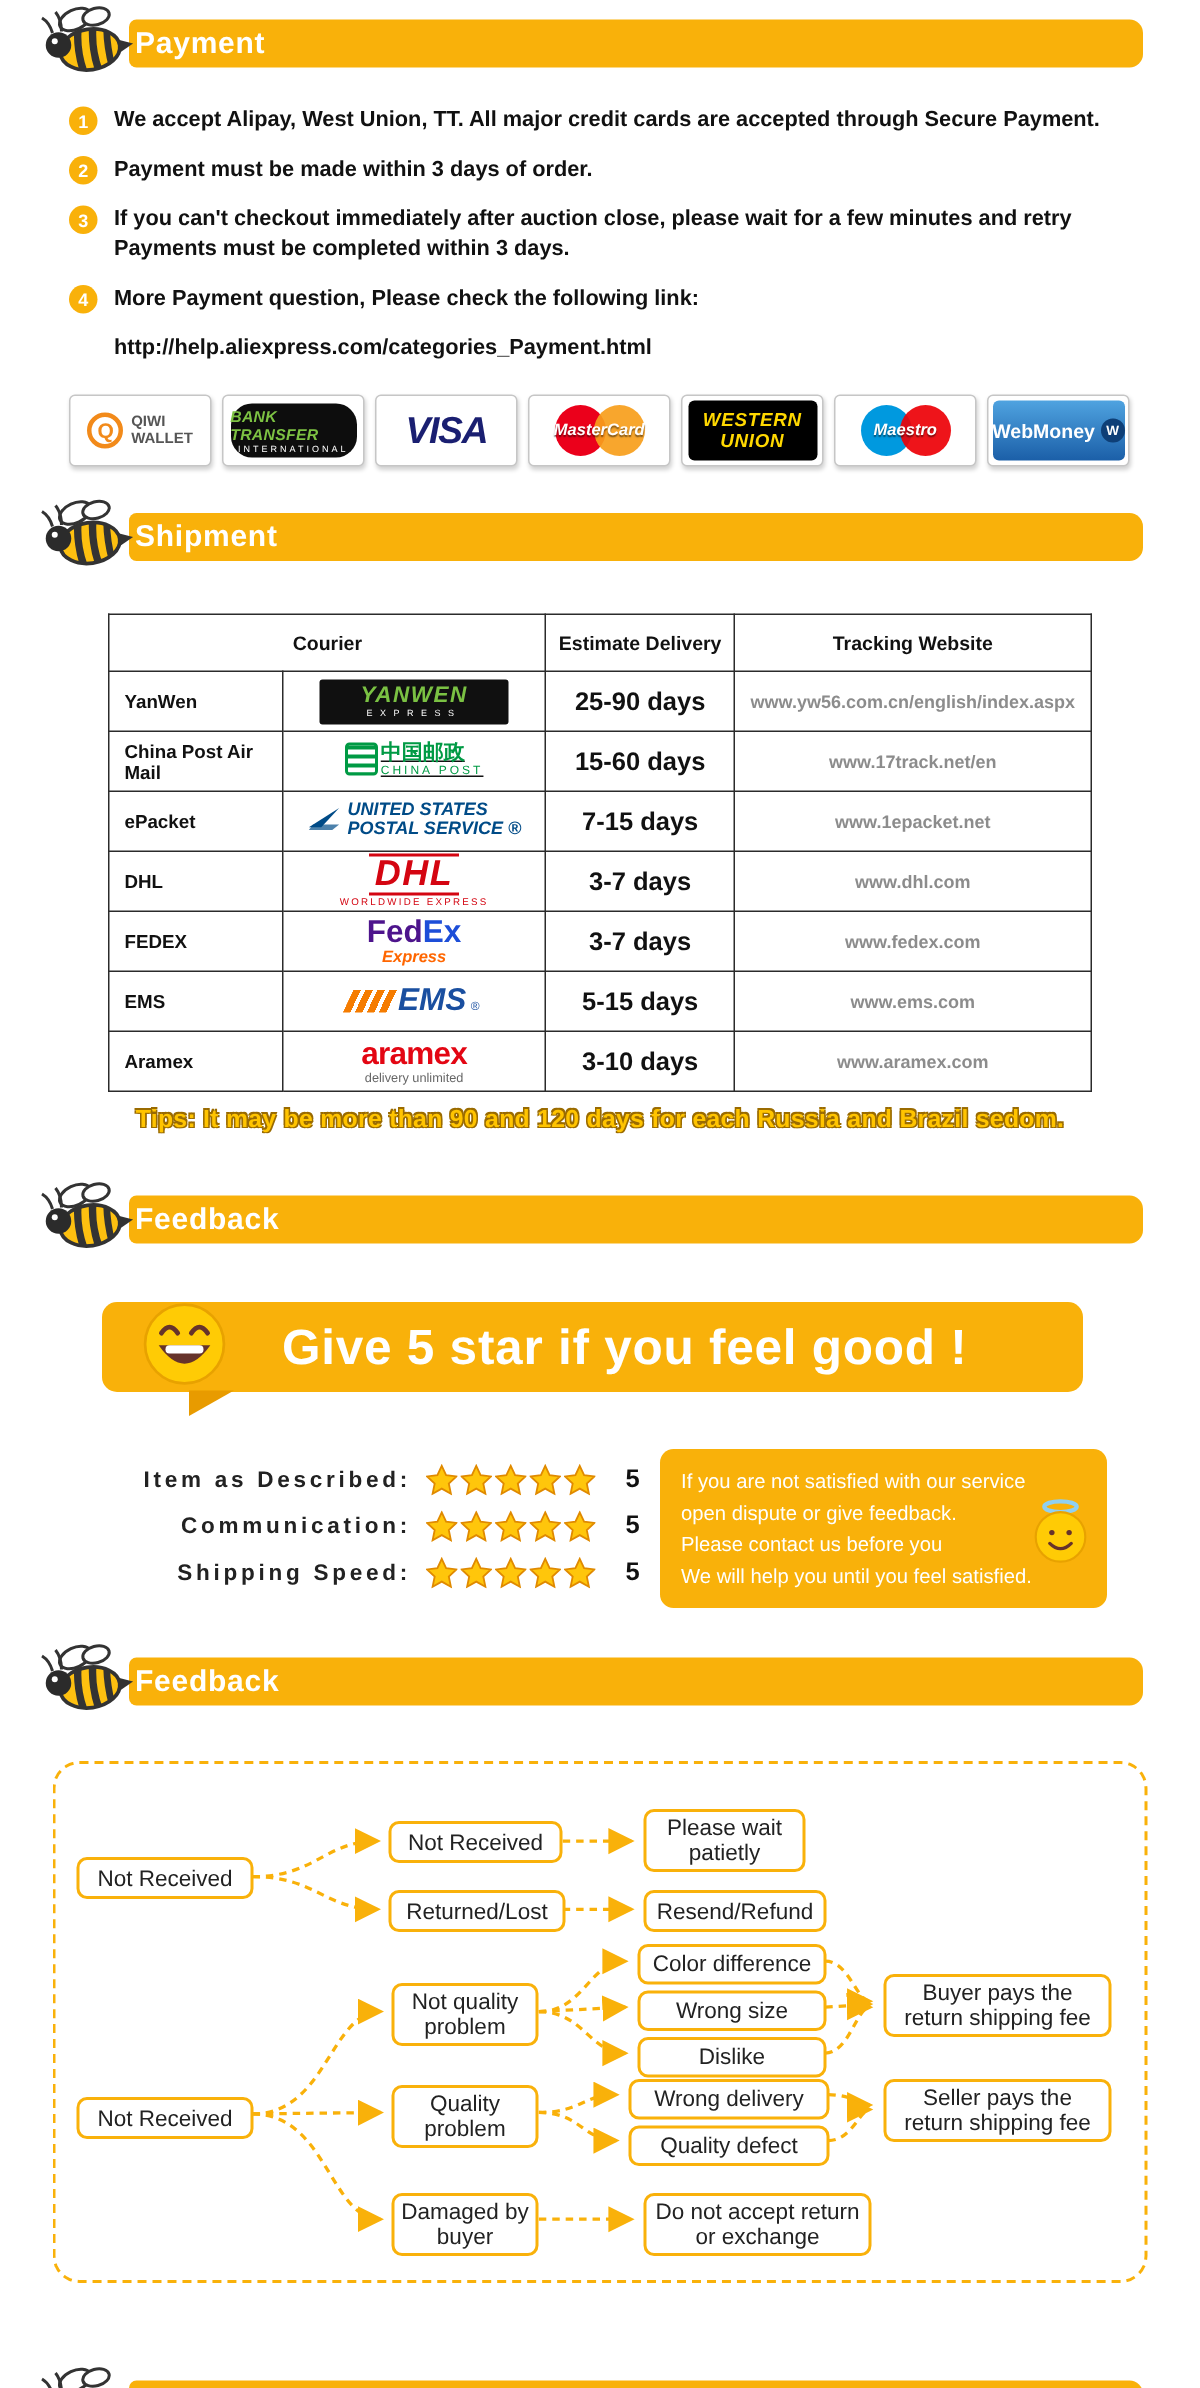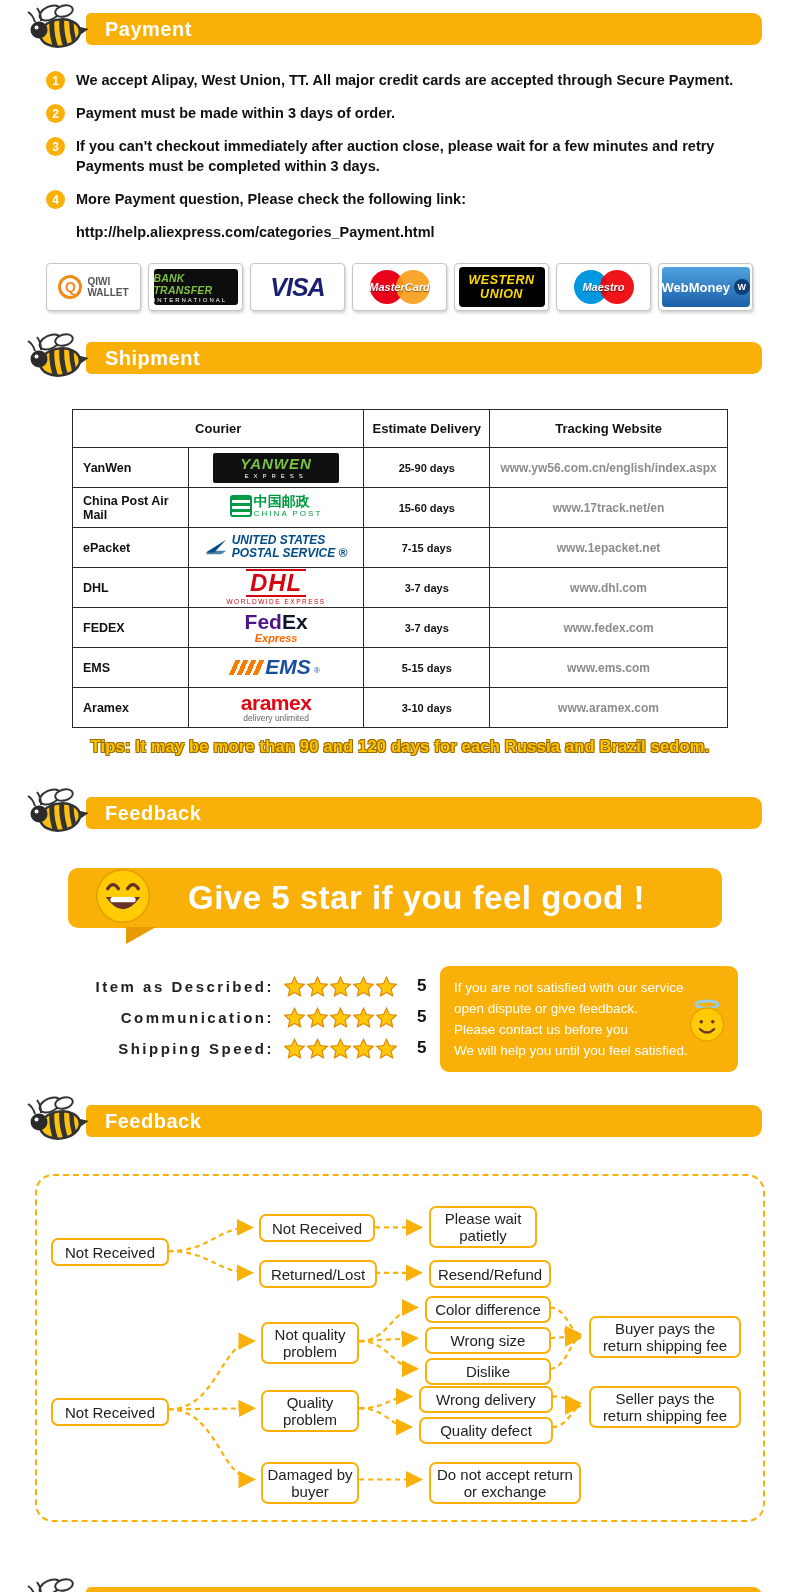--- a/index.html
+++ b/index.html
@@ -11,78 +11,78 @@
   }
 
   
   .section-header{ position:relative; height:46px; margin:0 38px 0 26px; }
   .bee{ position:absolute; left:0; top:-8px; width:64px; height:56px; z-index:2; }
   .banner{
     position:absolute; left:60px; right:0; top:5px; height:32px;
     background:var(--accent); border-radius:5px 9px 9px 5px;
     display:flex; align-items:center;
   }
-  .banner-title{ color:#fff; font-size:20px; font-weight:bold; padding-left:19px; letter-spacing:.5px; }
+  .banner-title{ color:#fff; font-size:20px; font-weight:bold; padding-left:4px; letter-spacing:.5px; }
 
   
   .pay-list{ margin:16px 50px 0 46px; }
   .pay-item{ display:flex; gap:11px; margin-bottom:13px; font-size:14.5px; font-weight:bold; line-height:20px; }
   .num-circle{
     flex:0 0 19px; width:19px; height:19px; border-radius:50%; background:var(--accent);
     color:#fff; font-size:12px; font-weight:bold; display:flex; align-items:center; justify-content:center; margin-top:1px;
   }
   .pay-link{ margin:2px 0 0 30px; font-size:14.5px; font-weight:bold; color:#111; text-decoration:none; display:inline-block; }
 
   
   .pay-logos{ display:flex; gap:7px; margin:22px 0 0 46px; }
   .pay-box{
     width:95px; height:48px; background:#fff; border:1px solid #c6c6c6; border-radius:4px;
     box-shadow:1px 2px 3px rgba(0,0,0,.18); display:flex; align-items:center; justify-content:center; overflow:hidden;
   }
   .qiwi{ display:flex; align-items:center; gap:5px; }
   .qiwi-q{ width:24px; height:24px; border-radius:50%; border:3px solid #F28A1A; color:#F28A1A; font-weight:bold; font-size:14px; display:flex; align-items:center; justify-content:center; }
   .qiwi-txt{ font-size:10px; font-weight:bold; color:#555; line-height:11px; }
-  .bank{ width:84px; height:36px; background:#0d0d0d; border-radius:3px; display:flex; flex-direction:column; align-items:flex-start; justify-content:center; }
+  .bank{ width:84px; height:36px; background:#0d0d0d; border-radius:14px; display:flex; flex-direction:column; align-items:center; justify-content:center; }
   .bank-1{ color:#7DC243; font-style:italic; font-weight:bold; font-size:10.5px; letter-spacing:.2px; }
   .bank-2{ color:#fff; font-size:6px; letter-spacing:2px; margin-top:1px; }
   .visa-txt{ color:#1A1F71; font-size:25px; font-weight:bold; font-style:italic; letter-spacing:-1px; }
   .mc{ position:relative; width:64px; height:40px; }
   .mc .c1{ position:absolute; left:2px; top:3px; width:34px; height:34px; border-radius:50%; background:#EB001B; }
   .mc .c2{ position:absolute; right:2px; top:3px; width:34px; height:34px; border-radius:50%; background:#F79E1B; opacity:.92; }
   .mc .mc-t{ position:absolute; left:0; right:0; top:14px; text-align:center; color:#fff; font-size:11px; font-weight:bold; font-style:italic; text-shadow:0 1px 1px rgba(0,0,0,.5); }
   .wu{ width:86px; height:40px; background:#000; border-radius:4px; display:flex; flex-direction:column; align-items:center; justify-content:center; line-height:14px; }
   .wu span{ color:#FFD800; font-weight:bold; font-style:italic; font-size:12.5px; letter-spacing:.5px; }
   .webmoney{ width:88px; height:40px; border-radius:4px; background:linear-gradient(180deg,#4FA3E0,#1B5FA8); display:flex; align-items:center; justify-content:center; gap:4px; }
   .webmoney .wm-t{ color:#fff; font-weight:bold; font-size:13px; }
   .webmoney .wm-c{ width:16px; height:16px; border-radius:50%; background:#0E3F77; color:#fff; font-size:9px; font-weight:bold; display:flex; align-items:center; justify-content:center; }
 
   
   .ship-table{ border-collapse:collapse; margin:26px auto 0; width:656px; }
   .ship-table th,.ship-table td{ border:1.5px solid #2b2b2b; }
   .ship-table th{ height:38px; font-size:13px; }
   .col-courier{ width:116px; } .col-logo{ width:176px; } .col-days{ width:126px; } .col-site{ width:238px; }
   .td-courier{ font-size:12.5px; font-weight:bold; padding-left:10px; height:40px; }
   .td-logo{ text-align:center; height:40px; }
-  .td-days{ text-align:center; font-size:11px; font-weight:bold; }
+  .td-days{ text-align:center; font-size:17px; font-weight:bold; }
   .td-site{ text-align:center; font-size:12px; font-weight:bold; color:#8c8c8c; }
   .logo-wrap{ display:inline-flex; flex-direction:column; align-items:center; justify-content:center; line-height:1; }
   .yanwen{ background:#101010; width:126px; height:30px; border-radius:2px; }
   .yanwen .l1{ color:#7AC143; font-weight:bold; font-style:italic; font-size:15px; letter-spacing:1px; }
   .yanwen .l2{ color:#fff; font-size:6px; letter-spacing:5px; margin-top:2px; }
-  .cpost{ flex-direction:row !important; gap:2px; }
+  .cpost{ flex-direction:row !important; gap:2px;text-decoration:underline; }
   .cpost-emblem{ width:22px; height:22px; background:repeating-linear-gradient(180deg,#009A44 0 3px,#fff 3px 6px); border:2px solid #009A44; border-radius:3px; }
   .cpost .l1{ color:#009A44; font-weight:bold; font-size:14px; }
   .cpost .l2{ color:#009A44; font-size:8px; letter-spacing:2px; margin-top:2px; }
   .usps{ flex-direction:row !important; gap:5px; }
   .usps .lines{ display:flex; flex-direction:column; align-items:flex-start; }
   .usps .l1,.usps .l2{ color:#004B87; font-weight:bold; font-style:italic; font-size:12px; line-height:13px; }
   .dhl .l1{ color:#D40511; font-weight:bold; font-style:italic; font-size:24px; letter-spacing:1px; border-top:2px solid #D40511; border-bottom:2px solid #D40511; padding:0 4px; }
   .dhl .l2{ color:#D40511; font-size:6.5px; letter-spacing:1.5px; margin-top:2px; }
   .fedex .l1a{ color:#4D148C; font-weight:bold; font-size:21px; }
-  .fedex .l1b{ color:#0f172a; font-weight:bold; font-size:21px; }
+  .fedex .l1b{ color:#1d4ed8; font-weight:bold; font-size:21px; }
   .fedex .l2{ color:#FF6600; font-size:11px; font-weight:bold; font-style:italic; margin-top:1px; }
   .ems{ flex-direction:row !important; gap:3px; align-items:flex-end !important; }
   .ems-stripes{ width:30px; height:15px; background:repeating-linear-gradient(90deg,#F57C00 0 5px,#fff 5px 8px); transform:skewX(-25deg); margin-bottom:2px; }
   .ems .l1{ color:#1A4FA0; font-weight:bold; font-style:italic; font-size:21px; }
   .ems .l2{ color:#1A4FA0; font-size:8px; margin-bottom:2px; }
   .aramex .l1{ color:#E30613; font-weight:bold; font-size:21px; letter-spacing:-.5px; }
   .aramex .l2{ color:#666; font-size:8.5px; margin-top:1px; }
 
   .tips{
     text-align:center; margin-top:9px; font-size:16.5px; font-weight:bold; color:#FFC400;

